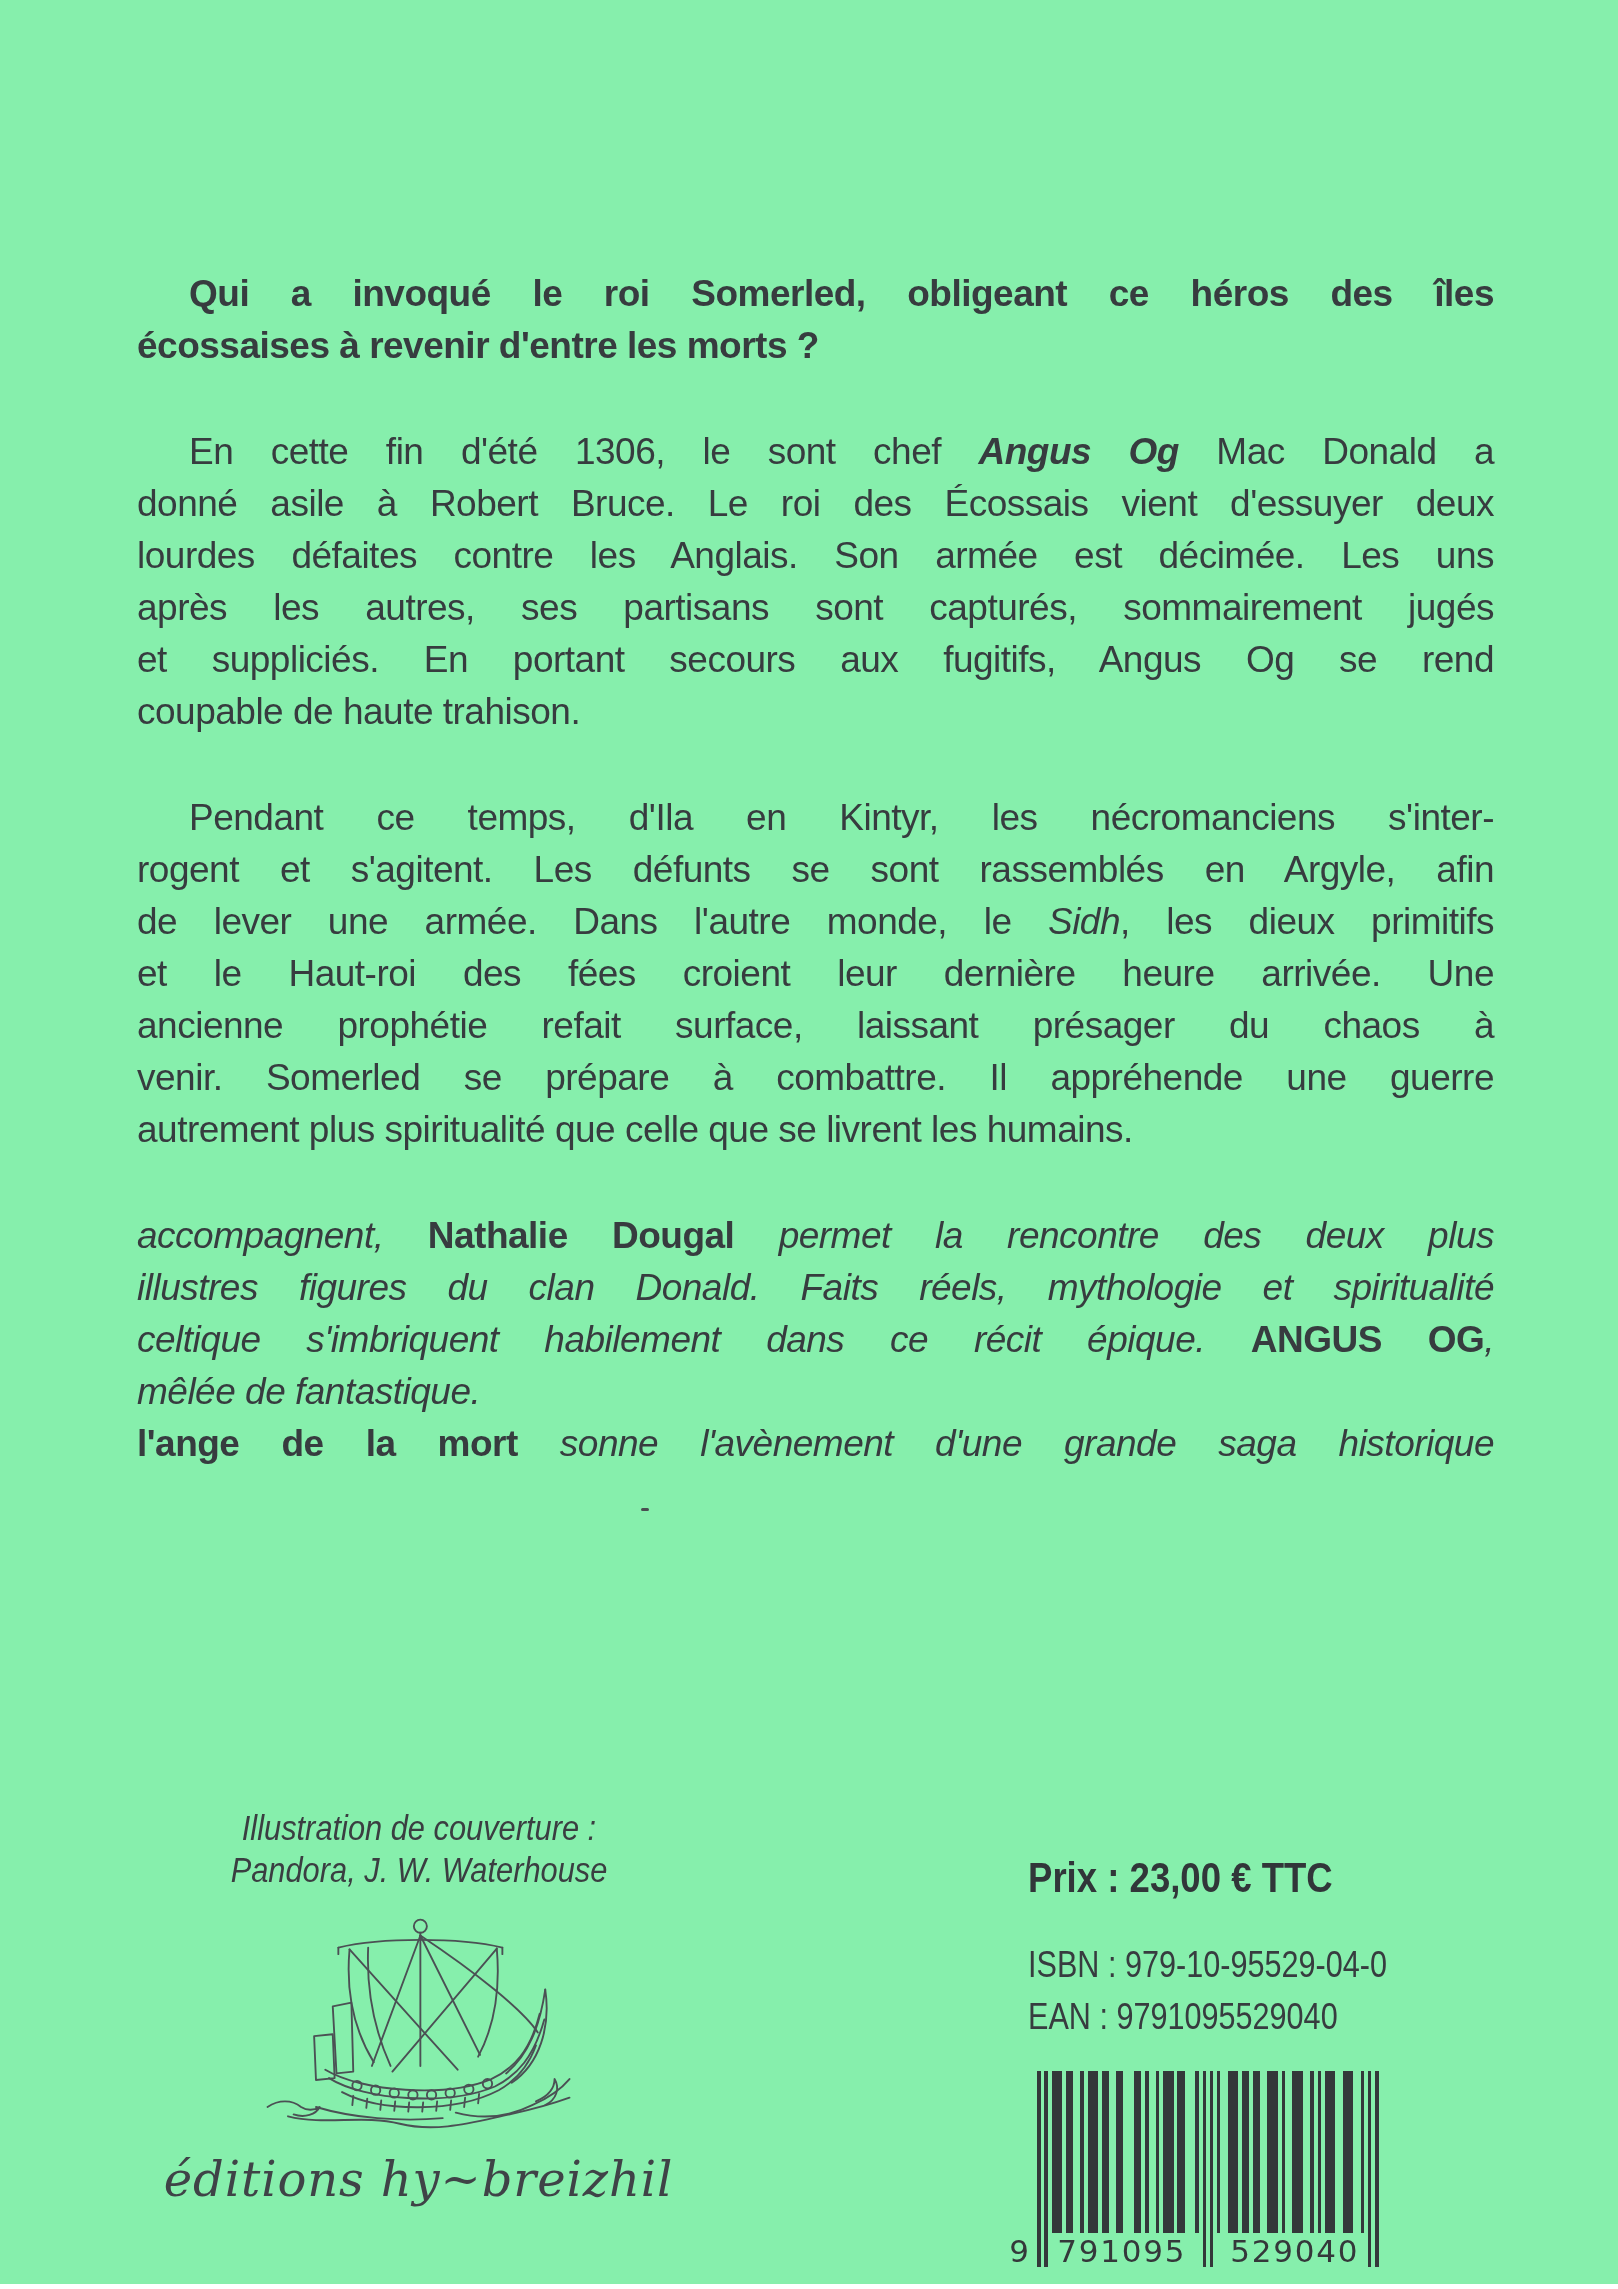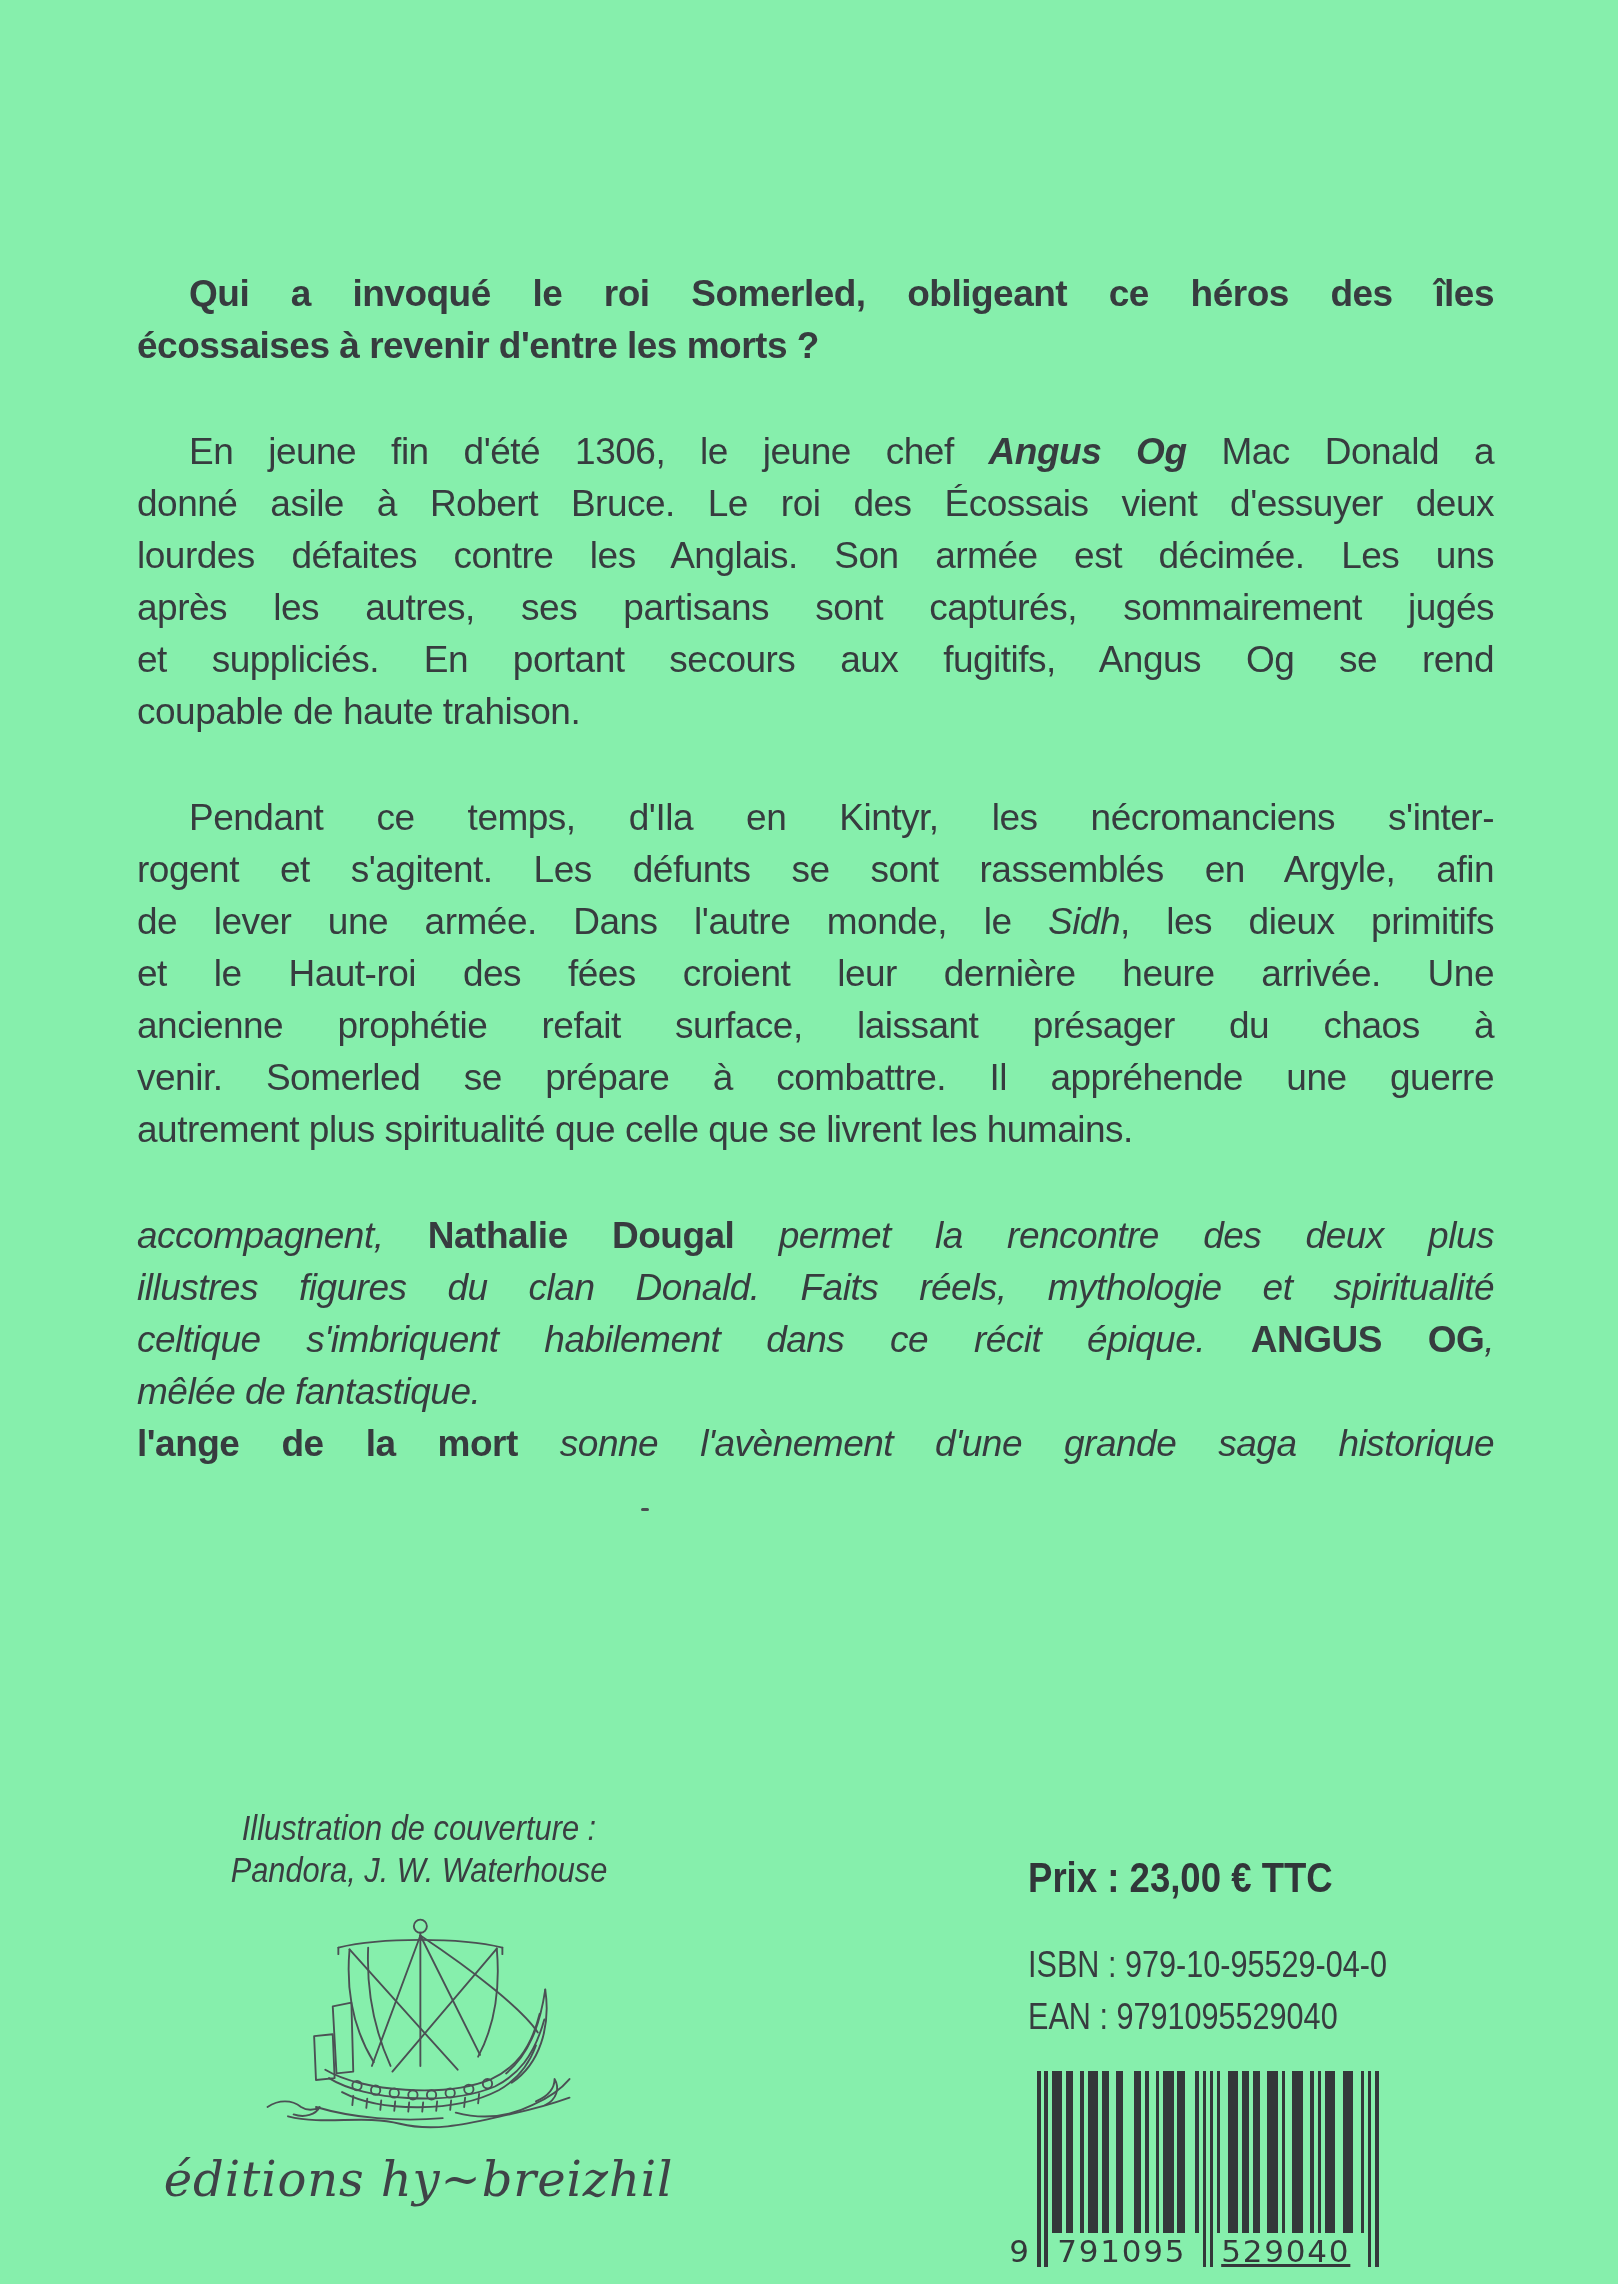--- a/index.html
+++ b/index.html
@@ -43,34 +43,34 @@
   
   .barcode{position:relative; margin-top:33px; margin-left:9.2px; width:338px; height:201px;}
   .bc-bars{display:flex; height:198px; align-items:flex-start;}
   .module{flex:none; width:3.6px; height:162px;}
   .module.dark{background:#34383a;}
   .module.guard{height:196px;}
   .bc-digit{position:absolute; top:162px; font-family:"DejaVu Sans",sans-serif;
     font-size:31px; color:#34383a; letter-spacing:1.8px; white-space:nowrap;}
   .bc-d0{left:-28px;}
   .bc-d1{left:20px;}
-  .bc-d2{left:184px;text-decoration:underline;}
+  .bc-d2{left:193px;}
 </style>
 </head>
 <body>
 
 <div class="page">
 
   <main class="body-text">
       <div class="para bold">
         <div class="line first"><span>Qui a invoqué le roi Somerled, obligeant ce héros des îles</span></div>
         <div class="line last"><span>écossaises à revenir d'entre les morts ?</span></div>
       </div>
       <div class="para">
-        <div class="line first"><span>En jeune fin d'été 1306, le jeune chef </span><span class="run-bi">Angus Og</span><span> Mac Donald a</span></div>
+        <div class="line first"><span>En cette fin d'été 1306, le sont chef </span><span class="run-bi">Angus Og</span><span> Mac Donald a</span></div>
         <div class="line"><span>donné asile à Robert Bruce. Le roi des Écossais vient d'essuyer deux</span></div>
         <div class="line"><span>lourdes défaites contre les Anglais. Son armée est décimée. Les uns</span></div>
         <div class="line"><span>après les autres, ses partisans sont capturés, sommairement jugés</span></div>
         <div class="line"><span>et suppliciés. En portant secours aux fugitifs, Angus Og se rend</span></div>
         <div class="line last"><span>coupable de haute trahison.</span></div>
       </div>
       <div class="para">
         <div class="line first"><span>Pendant ce temps, d'Ila en Kintyr, les nécromanciens s'inter-</span></div>
         <div class="line"><span>rogent et s'agitent. Les défunts se sont rassemblés en Argyle, afin</span></div>
         <div class="line"><span>de lever une armée. Dans l'autre monde, le </span><span class="run-i">Sidh</span><span>, les dieux primitifs</span></div>

